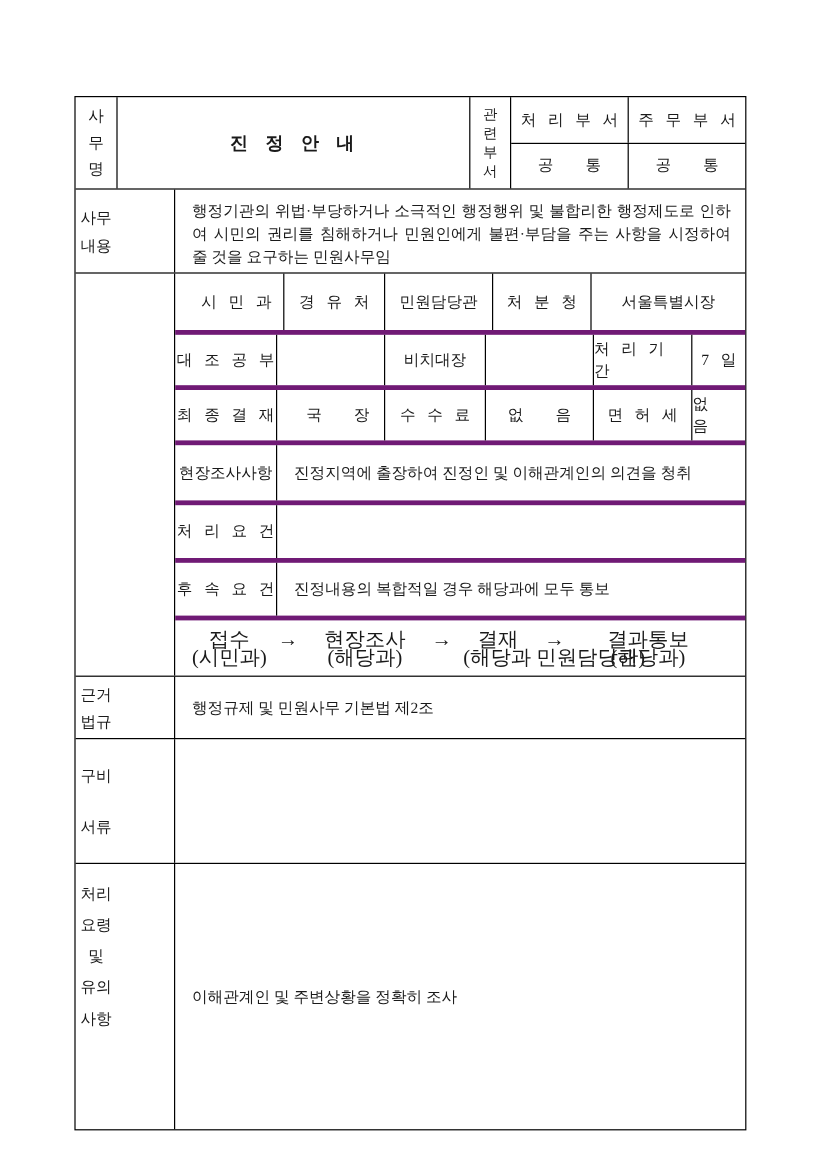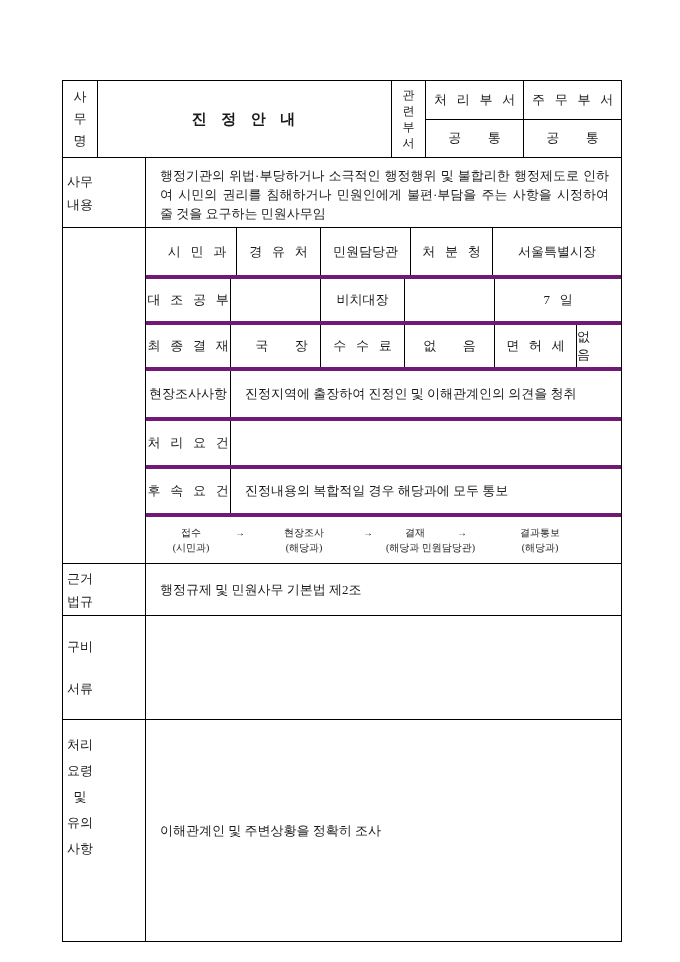--- a/index.html
+++ b/index.html
@@ -47,21 +47,21 @@
   .c4 { flex:0 0 90px; }
   .c5 { flex:0 0 82px; }
   .c6 { flex:1; }
   .cmerge { flex:1; justify-content:flex-start; padding-left:14px; }
   .h47 { height:47px; } .h46 { height:46px; } .h50 { height:50px;justify-content:center; } .h48 { height:48px; }
 
   .ws1 { word-spacing:0.5em; }
   .ws2 { word-spacing:1.8em; }
 
   
-  .flow { display:grid; grid-template-columns:62px 36px 92px 36px 58px 36px 120px; align-items:center; row-gap:1px; font-size:10px; line-height:14px; }
+  .flow { display:grid; grid-template-columns:62px 36px 92px 36px 58px 36px 120px; align-items:center; row-gap:1px; font-size:17px; line-height:14px; }
   .flow .fname, .flow .arrow { text-align:center; white-space:nowrap; }
   .flow .fdept { text-align:center; white-space:nowrap; }
 
   
   .r-legal { height:52px; }
   .r-docs { height:104px; }
   .r-guide { height:222px; }
   .vlabel.gap { line-height:42px; }
   .vlabel.five { line-height:26px; align-self:flex-start; padding-top:12px; }
   .leftval { display:flex; align-items:center; padding-left:14px; }
@@ -115,20 +115,21 @@
           <div class="dc c4">민원담당관</div>
           <div class="dc c5 ws1">처 분 청</div>
           <div class="dc c6">서울특별시장</div>
         </div>
 
         <div class="srow h46">
           <div class="dc c1 ws1">대 조 공 부</div>
           <div class="dc c2"></div>
           <div class="dc c3">비치대장</div>
           <div class="dc c4"></div>
+          <div class="dc c5 ws1">처 리 기 간</div>
           <div class="dc c6 ws1">7 일</div>
         </div>
 
         <div class="srow h46">
           <div class="dc c1 ws1">최 종 결 재</div>
           <div class="dc c2 ws2">국 장</div>
           <div class="dc c3 ws1">수 수 료</div>
           <div class="dc c4 ws2">없 음</div>
           <div class="dc c5 ws1">면 허 세</div>
           <div class="dc c6 ws2">없 음</div>

